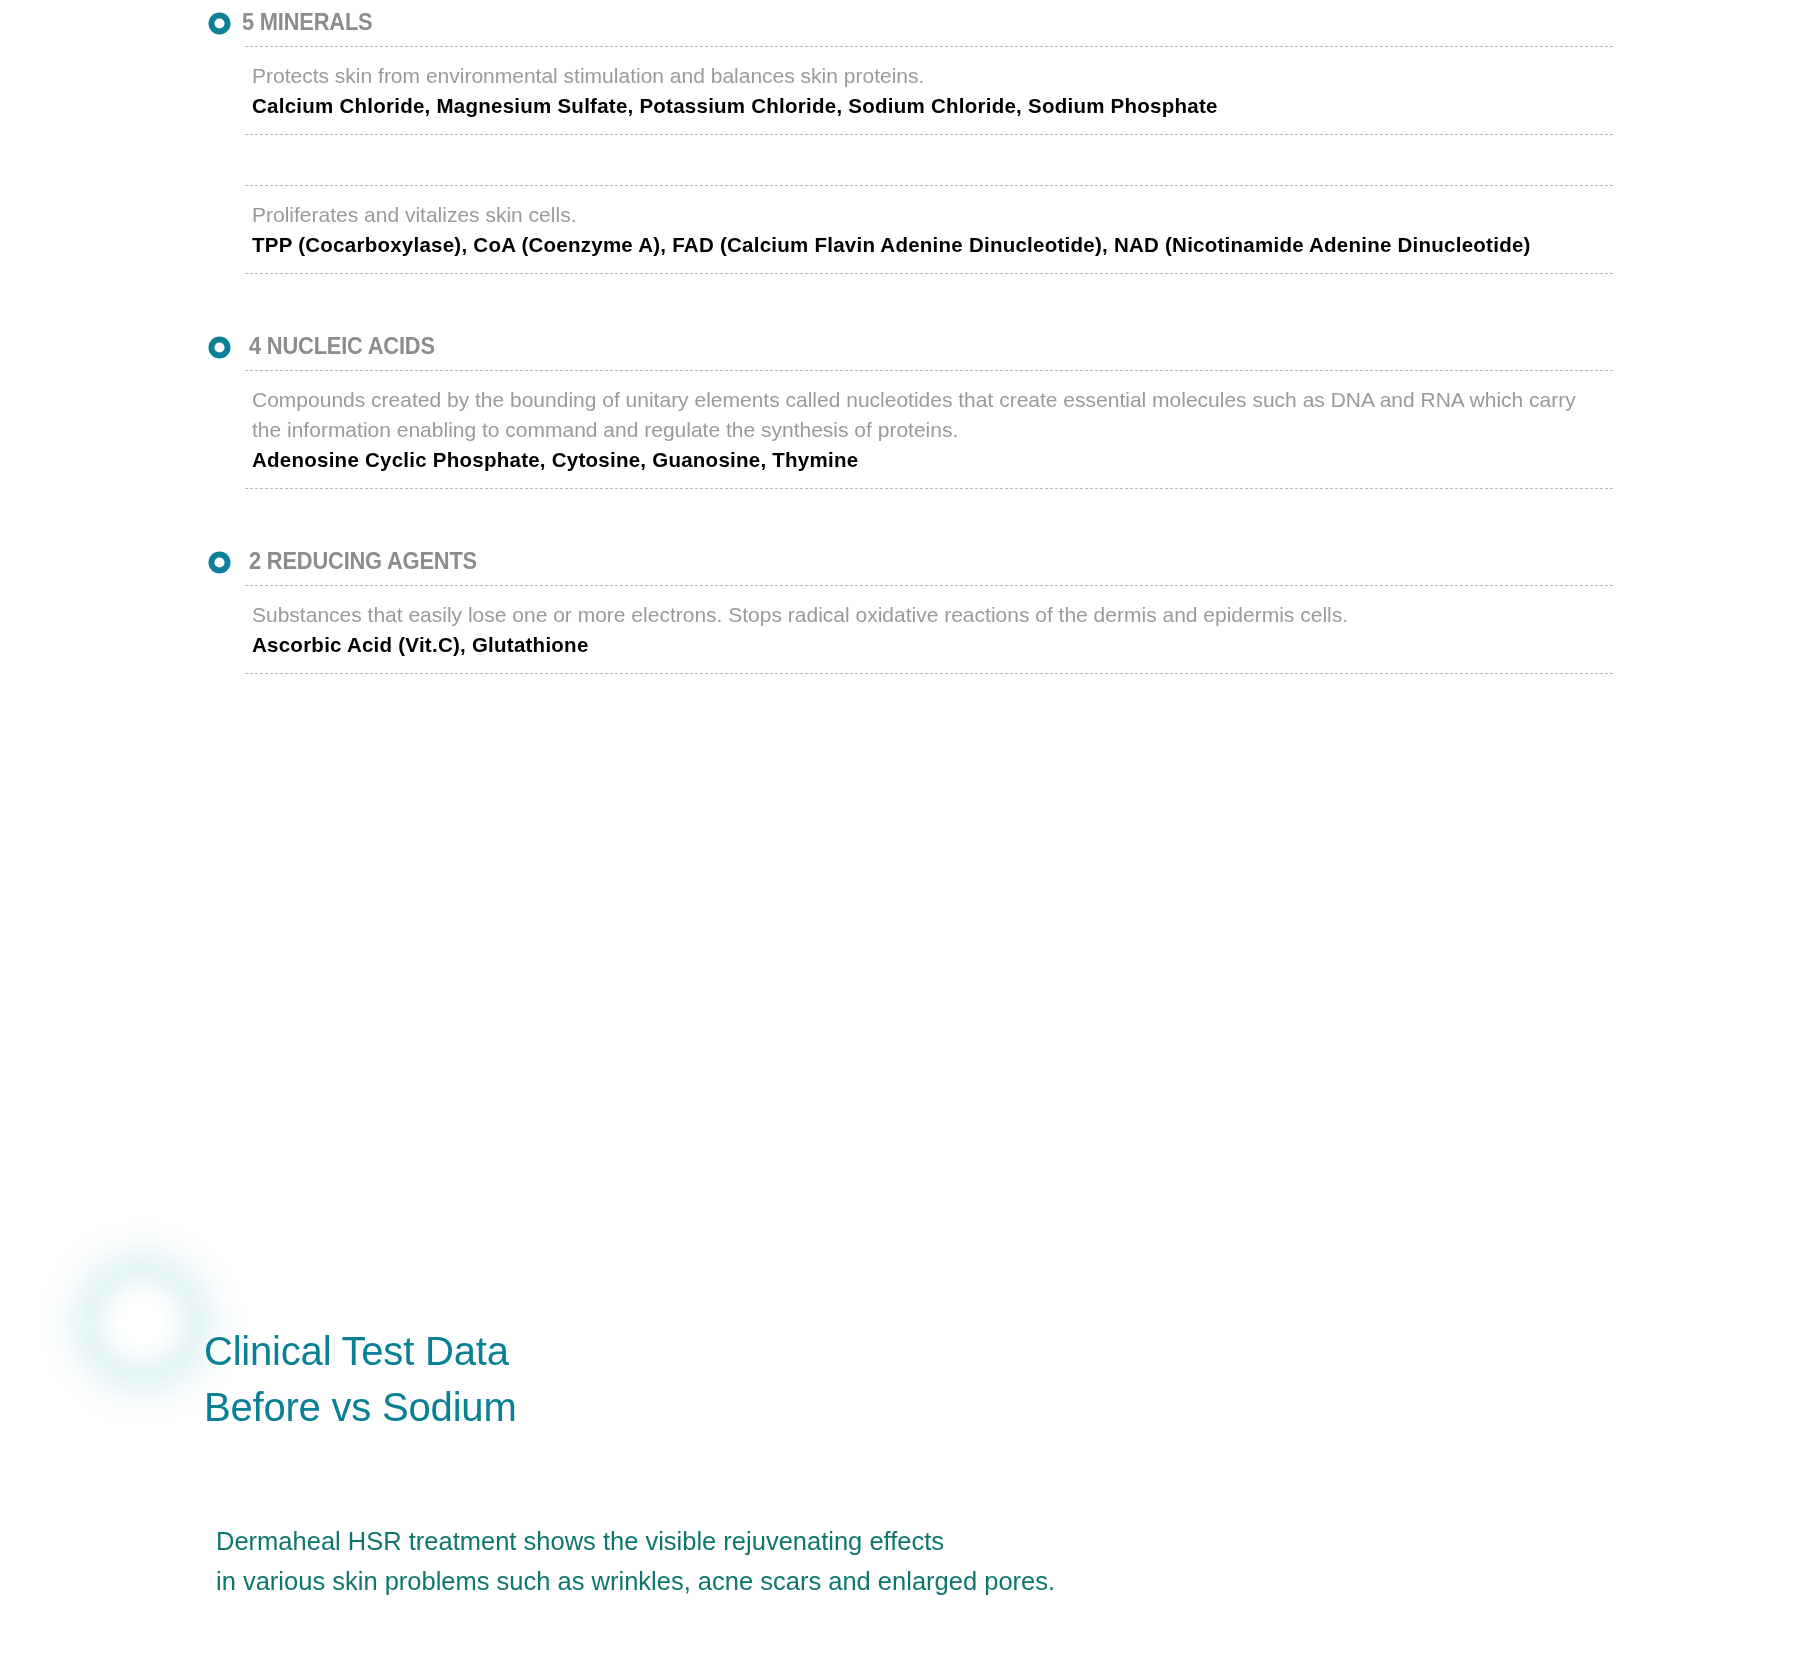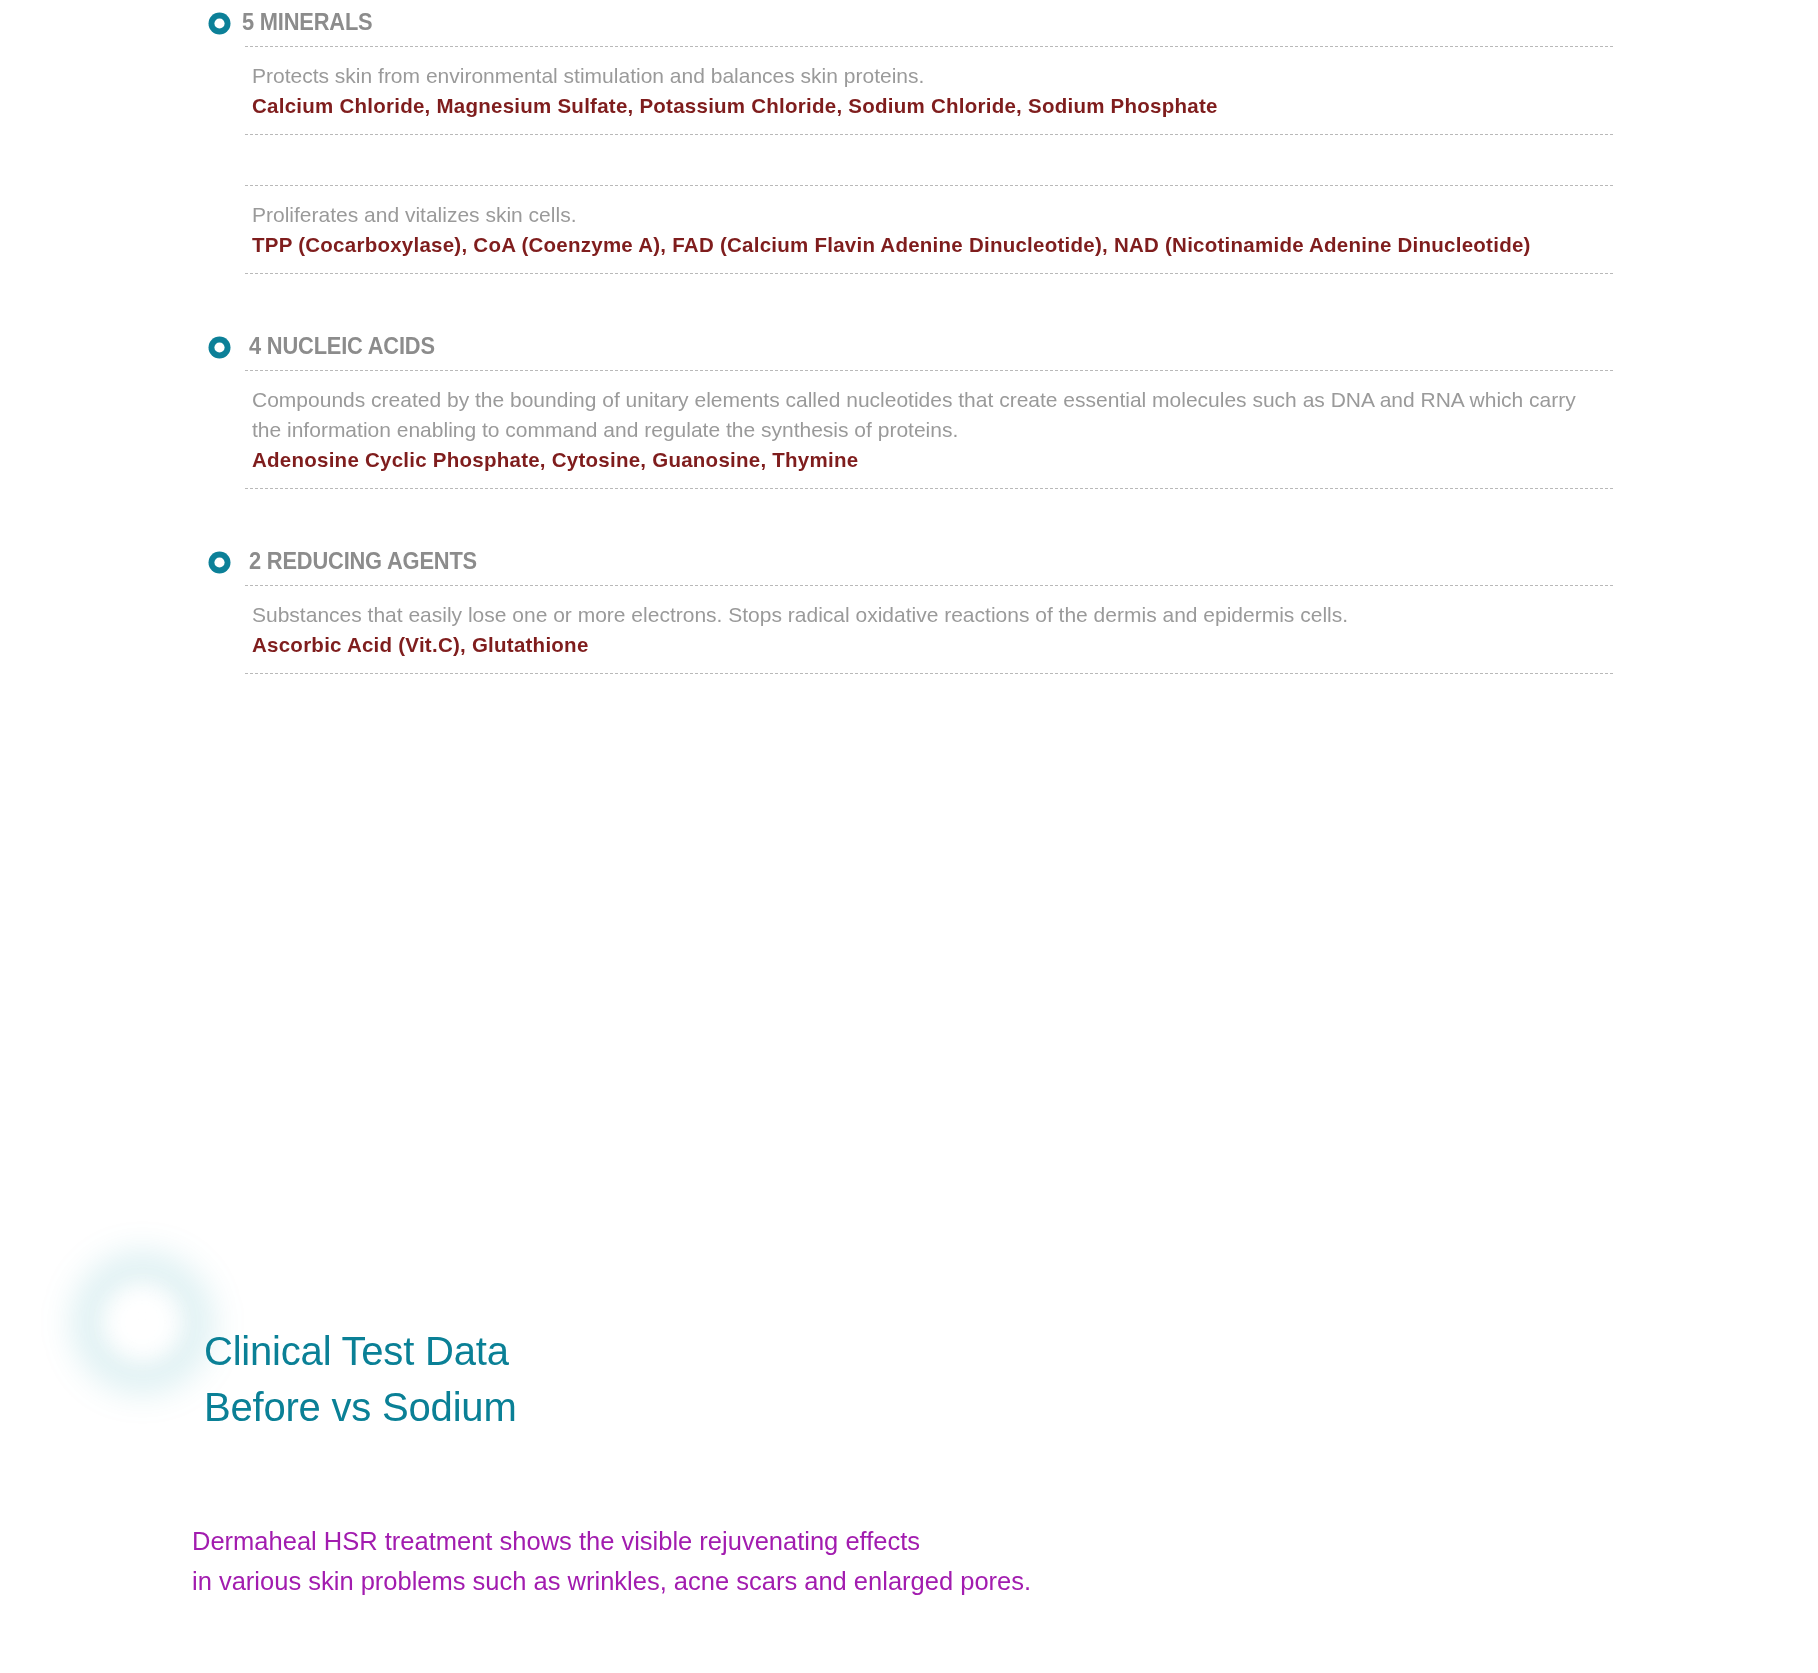--- a/index.html
+++ b/index.html
@@ -77,21 +77,21 @@
   .ing-desc {
     font-size: 21px;
     color: #9a9a9a;
     line-height: 30px;
     max-width: 1345px;
   }
 
   .ing-list {
     font-size: 20.5px;
     font-weight: bold;
-    color: #7f1d1d;
+    color: #000000;
     line-height: 30px;
     letter-spacing: 0.25px;
     max-width: 1345px;
   }
 
   .gap-sm { height: 50px; }
 
   
   .clinical {
     position: absolute;
@@ -131,23 +131,23 @@
     color: #0a8096;
     font-size: 40px;
     line-height: 56px;
     font-weight: normal;
     letter-spacing: -0.2px;
     white-space: pre-line;
   }
 
   .clinical-sub {
     position: absolute;
-    left: 192px;
+    left: 216px;
     top: 205px;
-    color: #a21caf;
+    color: #0f766e;
     font-size: 25.5px;
     line-height: 40px;
     white-space: pre-line;
   }
 </style>
 </head>
 <body>
 
 <div class="page">
 

